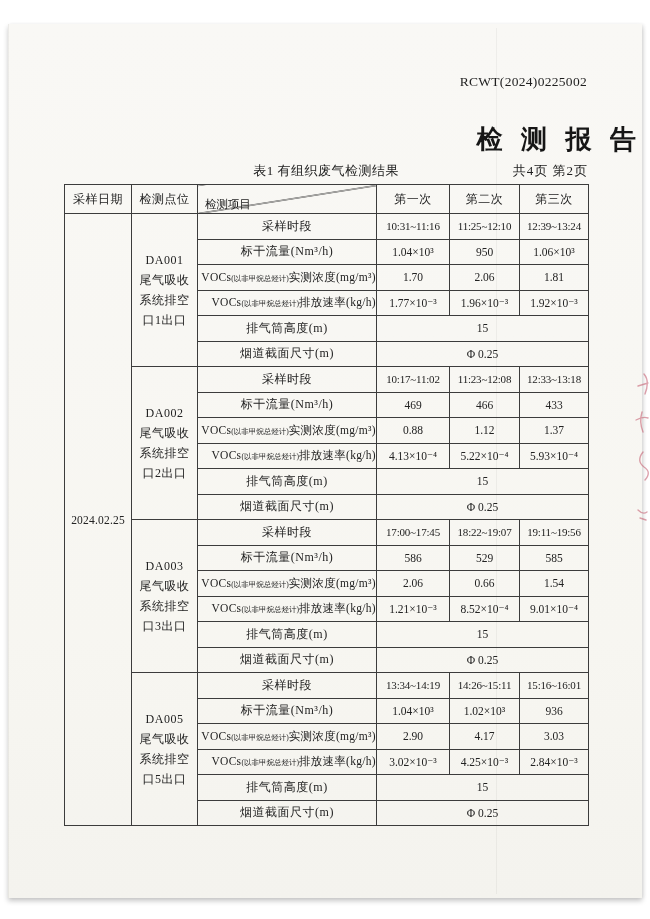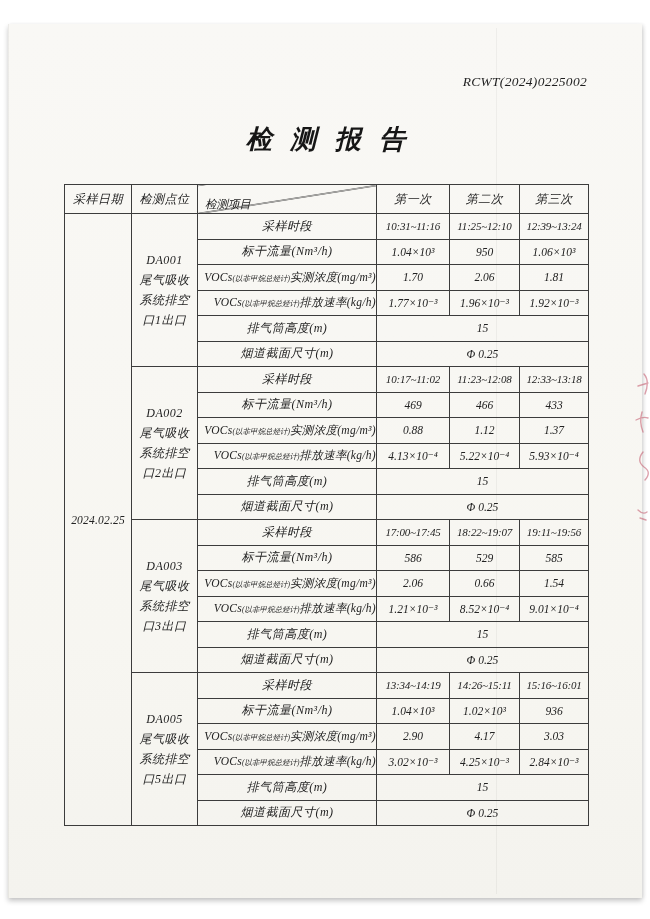--- a/index.html
+++ b/index.html
@@ -9,37 +9,36 @@
     color: #222;
     position: relative;
     overflow: hidden;
   }
   .stage { position: absolute; left: 0; top: 0; width: 650px; height: 919px; }
   .paper {
     position: absolute; left: 8px; top: 24px; width: 634px; height: 874px;
     background: linear-gradient(180deg, #f9f8f5 0%, #f7f6f1 70%, #f4f3ee 100%);
     box-shadow: 0 3px 5px rgba(0,0,0,0.22), 2px 0 3px rgba(0,0,0,0.05);
     border-left: 1px solid rgba(0,0,0,0.05);
-    font-style: italic;
   }
   .fold-line {
     position: absolute; left: 487px; top: 4px; bottom: 4px; width: 1px;
     background: rgba(0,0,0,0.045);
   }
   .report-no {
     position: absolute; top: 50px; right: 55px;
     font-size: 13.5px; letter-spacing: 0.3px; color: #1f1f1f;
   }
   .company {
     position: absolute; top: 73px; left: 0; width: 100%;
     text-align: center; font-size: 15.5px; letter-spacing: 1.5px; color: #1d1d1d;
   }
   .title {
     position: absolute; top: 98px; left: 0; width: 100%;
-    text-align: center; font-size: 26px; font-weight: bold;
+    text-align: right; font-size: 26px; font-weight: bold;
     letter-spacing: 6px; padding-left: 6px; color: #161616;
   }
   .caption-row {
     position: absolute; top: 138px; left: 55px; width: 524px; height: 18px;
     font-size: 13px; color: #1d1d1d;
   }
   .caption { position: absolute; left: 0; right: 0; text-align: center; letter-spacing: 0.5px; }
   .pagination { position: absolute; right: 0; top: 0; letter-spacing: 1px; }
 
   table.report-table {
@@ -77,20 +76,24 @@
 </head>
 <body>
 
 <div class="stage">
   <div class="paper">
     <div class="fold-line"></div>
 
     <div class="report-no">RCWT(2024)0225002</div>
     <div class="title">检 测 报 告</div>
 
+    <div class="caption-row">
+      <div class="caption">表1  有组织废气检测结果</div>
+      <div class="pagination">共4页  第2页</div>
+    </div>
 
     <table class="report-table">
       <colgroup>
         <col style="width:67px">
           <col style="width:66px">
           <col style="width:179px">
         <col style="width:73px">
           <col style="width:70px">
           <col style="width:69px">
       </colgroup>

